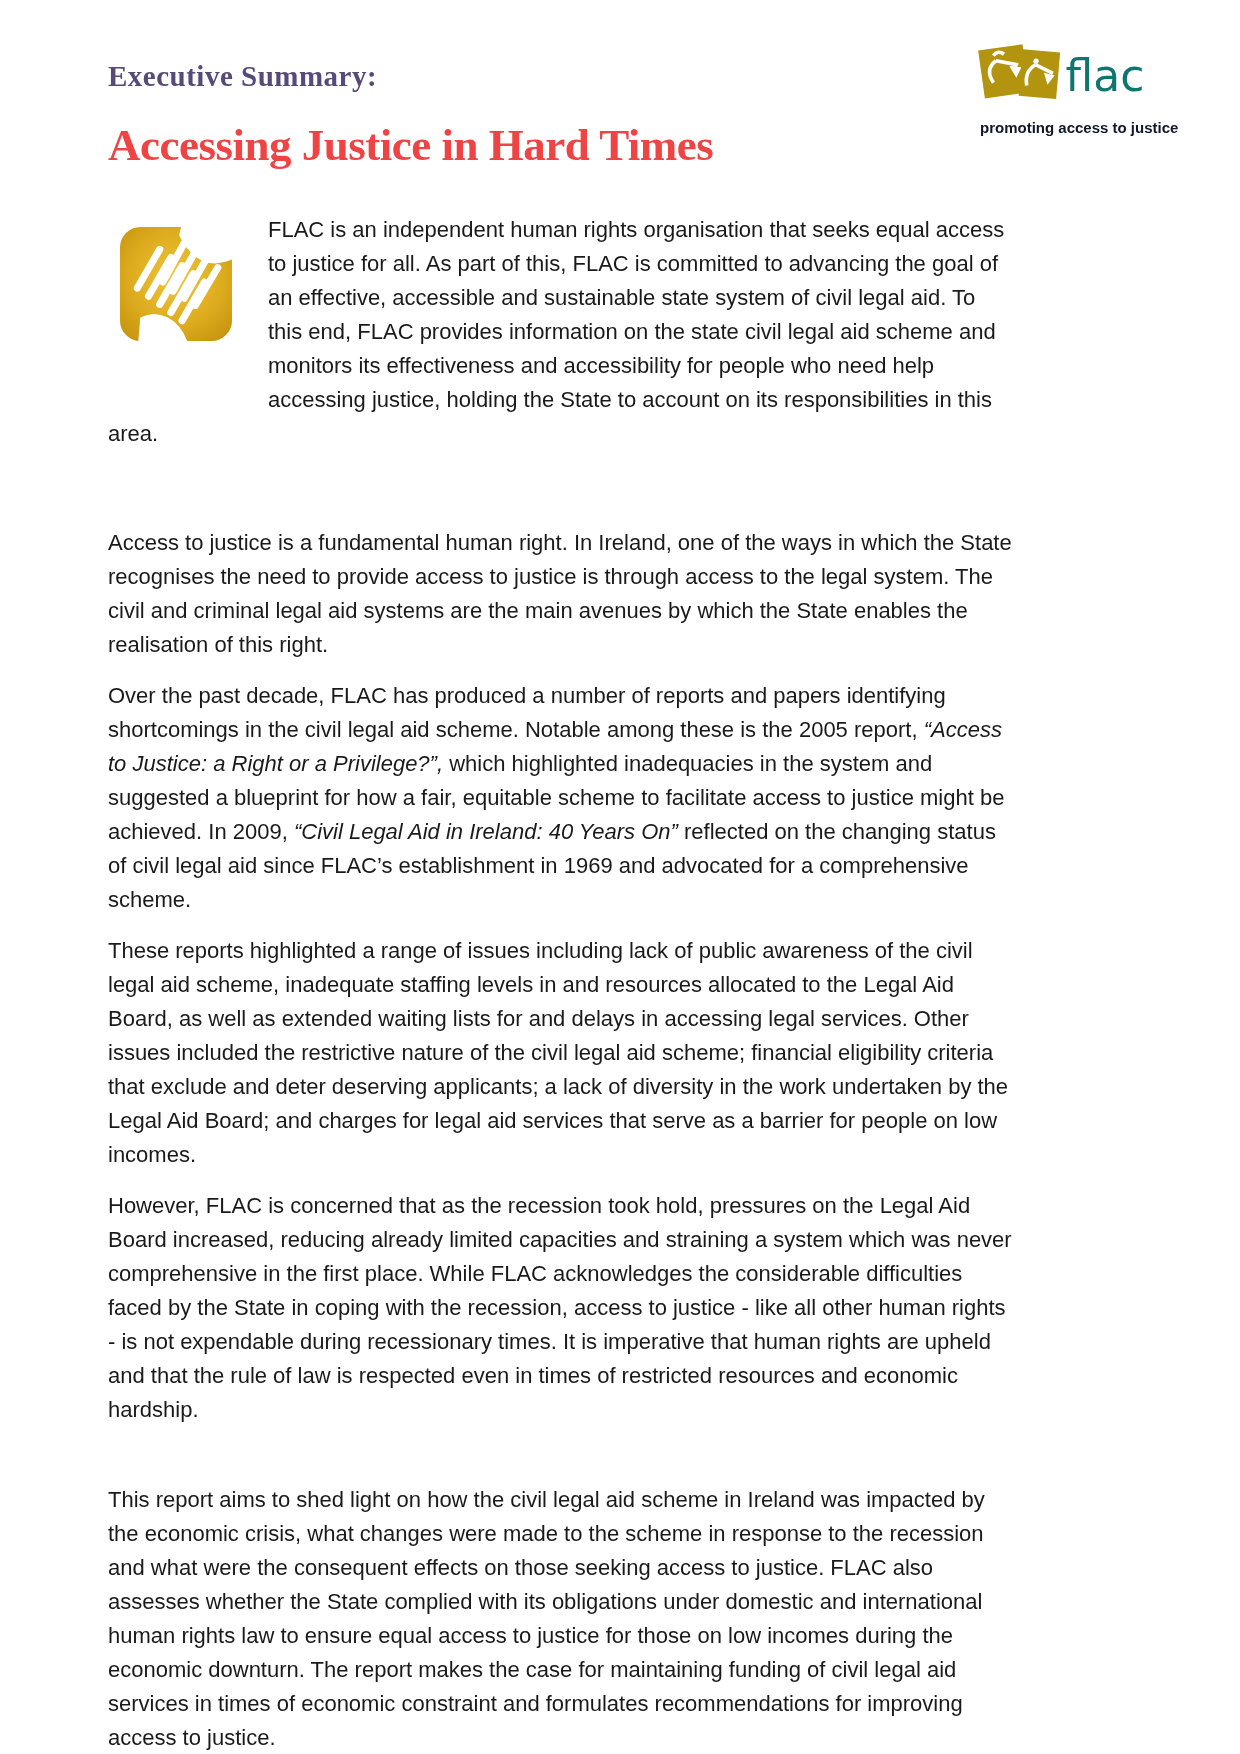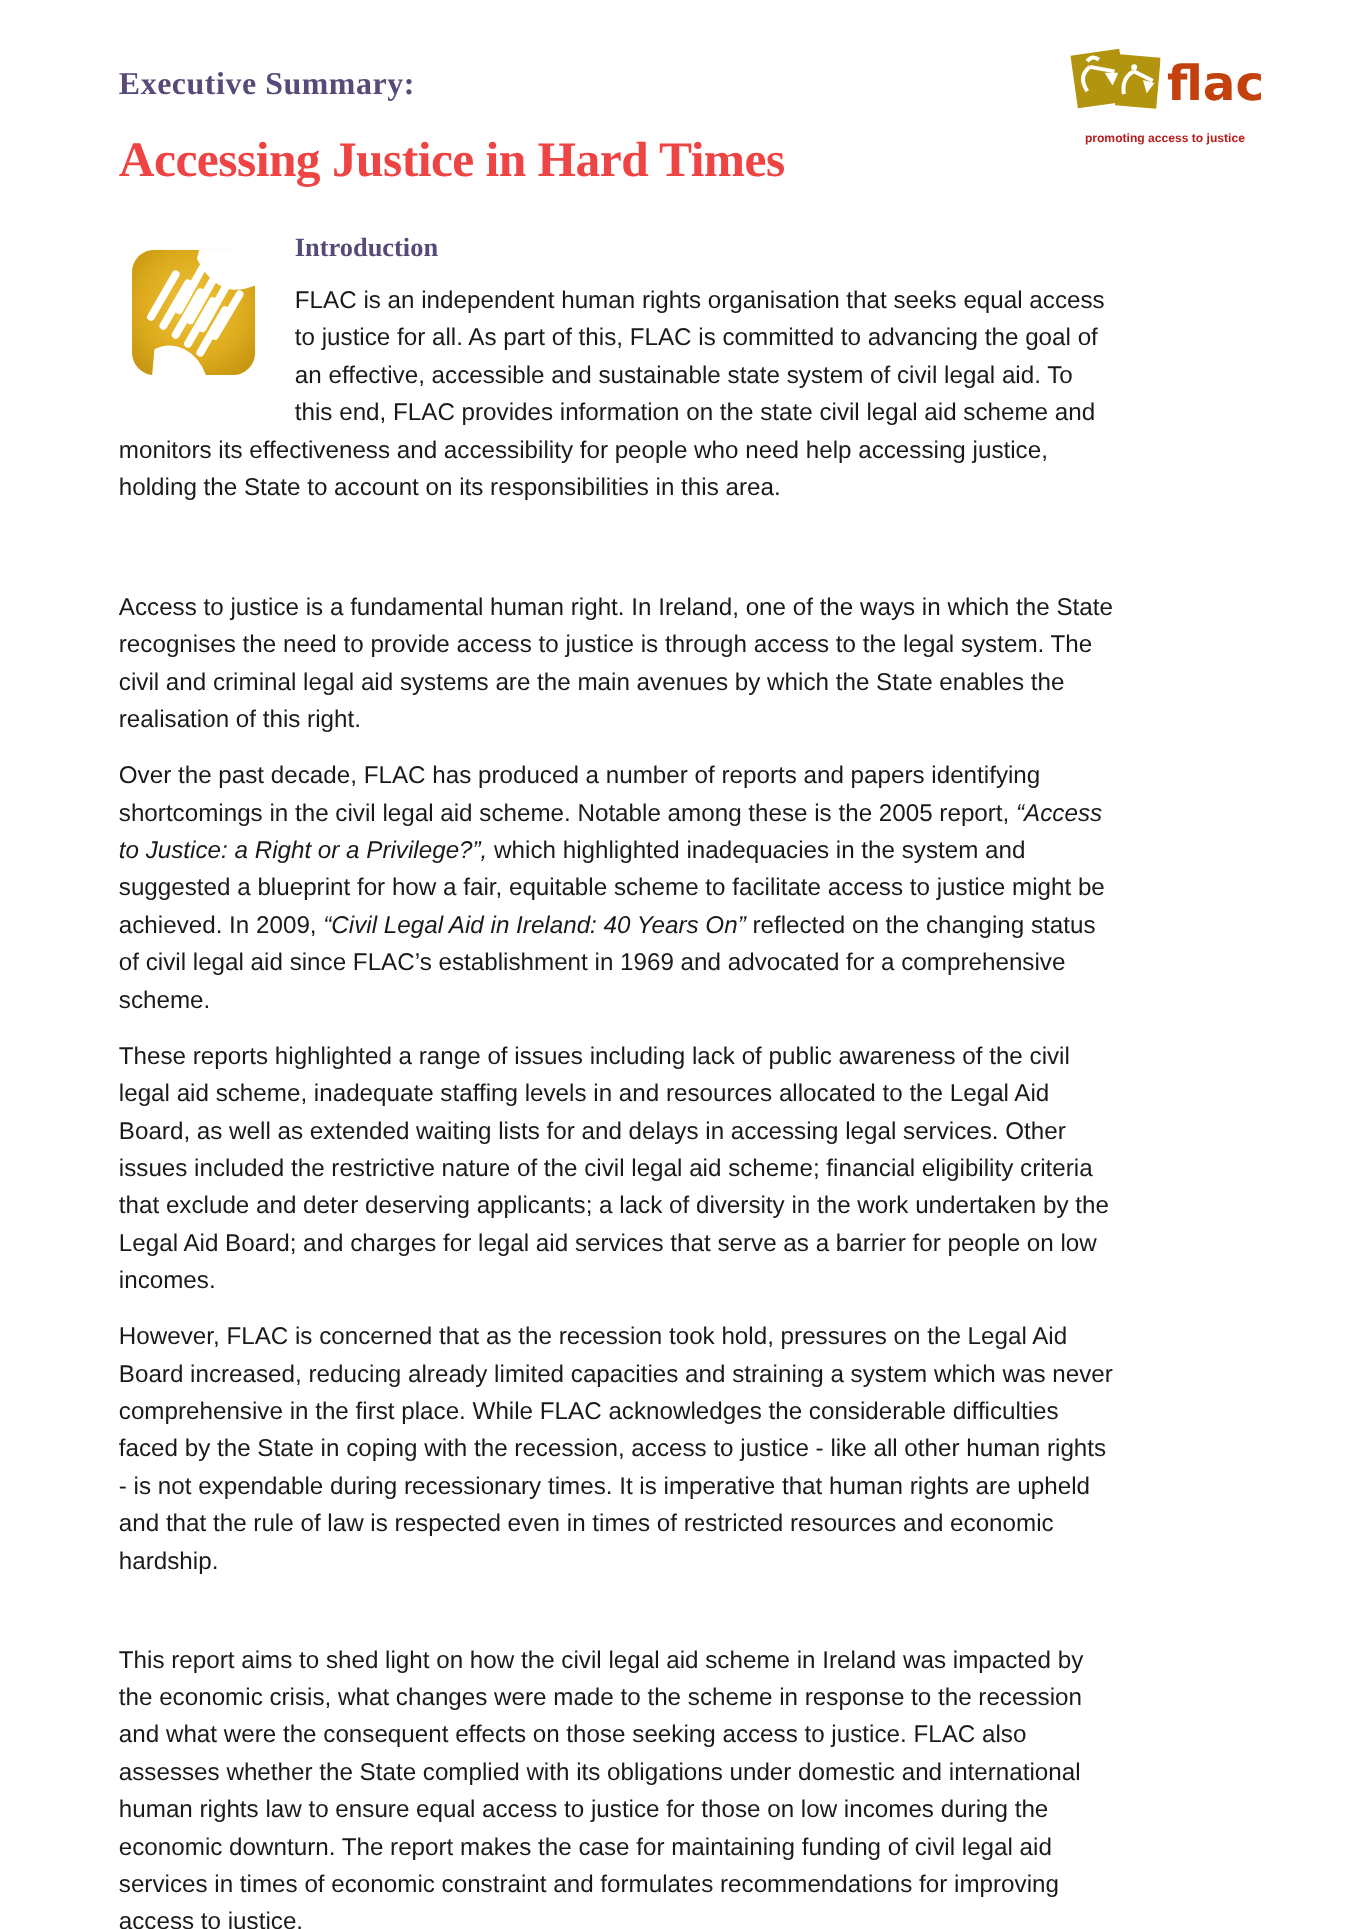--- a/index.html
+++ b/index.html
@@ -63,31 +63,31 @@
     position:absolute;
     top:36px;right:102px;
     width:158px;
     text-align:center;
   }
   .flac-logo-top{
     display:flex;align-items:center;justify-content:center;gap:6px;
   }
   .flac-wordmark{
     font-family:"DejaVu Sans",sans-serif;
-    font-weight:bold;
+    font-weight:normal;
     font-size:44px;
     line-height:1;
-    color:#c2410c;
+    color:#0f766e;
     letter-spacing:0;
   }
   .flac-tagline{
     margin-top:3px;
-    font-size:11px;
+    font-size:15px;
     font-weight:bold;
-    color:#b91c1c;
+    color:#0f172a;
     white-space:nowrap;
   }
 </style>
 </head>
 <body>
 
 <div class="page">
 
   <div class="flac-logo">
     <div class="flac-logo-top">
@@ -146,21 +146,20 @@
           <path d="M18 112 L66 112 Q60 96 47 89 Q33 82 20 89 Z" fill="#ffffff"></path>
           <g stroke="#ffffff" stroke-width="7" stroke-linecap="round">
             <line x1="17" y1="60" x2="39" y2="22"></line>
             <line x1="28" y1="68" x2="50" y2="30"></line>
             <line x1="39" y1="76" x2="61" y2="38"></line>
             <line x1="50" y1="84" x2="72" y2="46"></line>
             <line x1="61" y1="92" x2="83" y2="54"></line>
           </g>
         </svg>
       </span>
-      <h3 class="section-heading">Introduction</h3>
       <p class="para">FLAC is an independent human rights organisation that seeks equal access to justice for all. As part of this, FLAC is committed to advancing the goal of an effective, accessible and sustainable state system of civil legal aid. To this end, FLAC provides information on the state civil legal aid scheme and monitors its effectiveness and accessibility for people who need help accessing justice, holding the State to account on its responsibilities in this area.</p>
     </div>
 
     <div class="section section--background">
       <p class="para">Access to justice is a fundamental human right. In Ireland, one of the ways in which the State recognises the need to provide access to justice is through access to the legal system. The civil and criminal legal aid systems are the main avenues by which the State enables the realisation of this right.</p>
       <p class="para"><span>Over the past decade, FLAC has produced a number of reports and papers identifying shortcomings in the civil legal aid scheme. Notable among these is the 2005 report, </span><em>“Access to Justice: a Right or a Privilege?”,</em><span> which highlighted inadequacies in the system and suggested a blueprint for how a fair, equitable scheme to facilitate access to justice might be achieved. In 2009, </span><em>“Civil Legal Aid in Ireland: 40 Years On”</em><span> reflected on the changing status of civil legal aid since FLAC’s establishment in 1969 and advocated for a comprehensive scheme.</span></p>
       <p class="para">These reports highlighted a range of issues including lack of public awareness of the civil legal aid scheme, inadequate staffing levels in and resources allocated to the Legal Aid Board, as well as extended waiting lists for and delays in accessing legal services. Other issues included the restrictive nature of the civil legal aid scheme; financial eligibility criteria that exclude and deter deserving applicants; a lack of diversity in the work undertaken by the Legal Aid Board; and charges for legal aid services that serve as a barrier for people on low incomes.</p>
       <p class="para">However, FLAC is concerned that as the recession took hold, pressures on the Legal Aid Board increased, reducing already limited capacities and straining a system which was never comprehensive in the first place. While FLAC acknowledges the considerable difficulties faced by the State in coping with the recession, access to justice - like all other human rights - is not expendable during recessionary times. It is imperative that human rights are upheld and that the rule of law is respected even in times of restricted resources and economic hardship.</p>
     </div>
 

